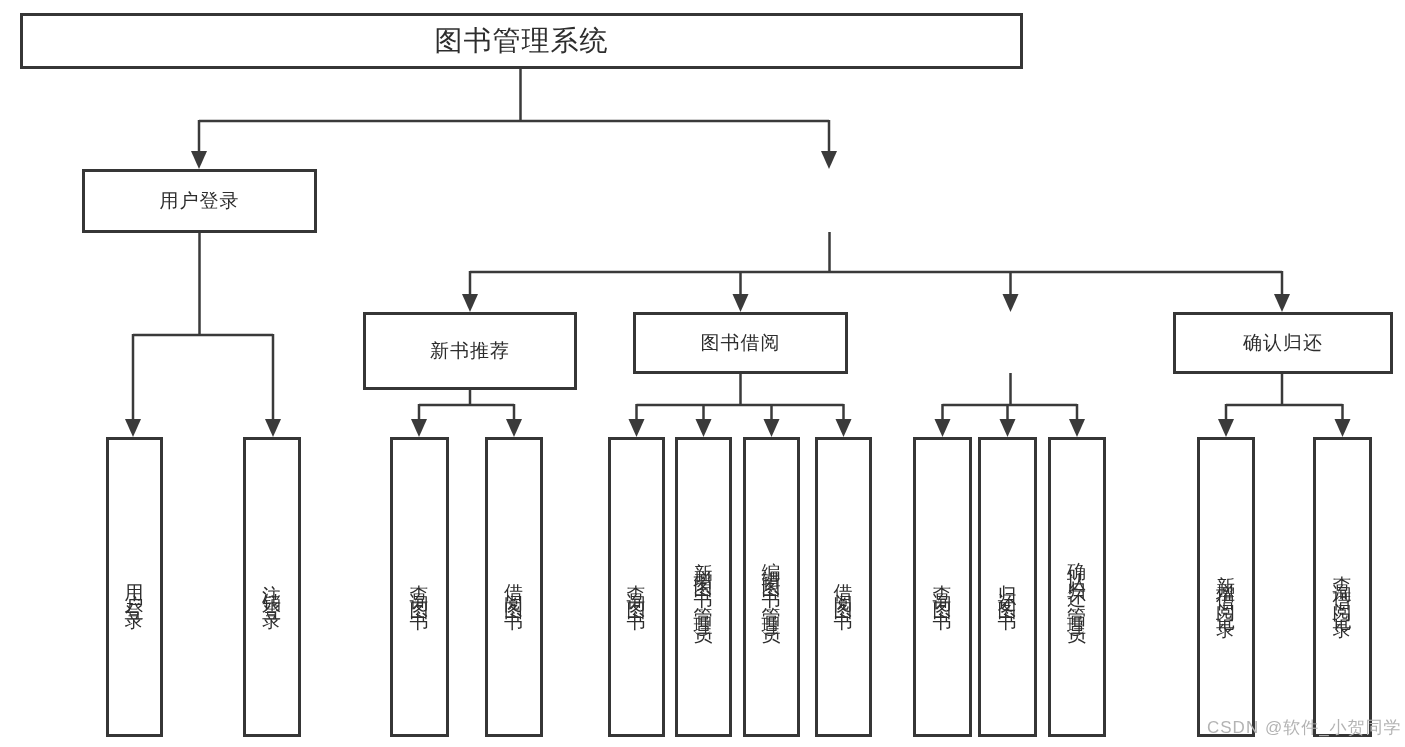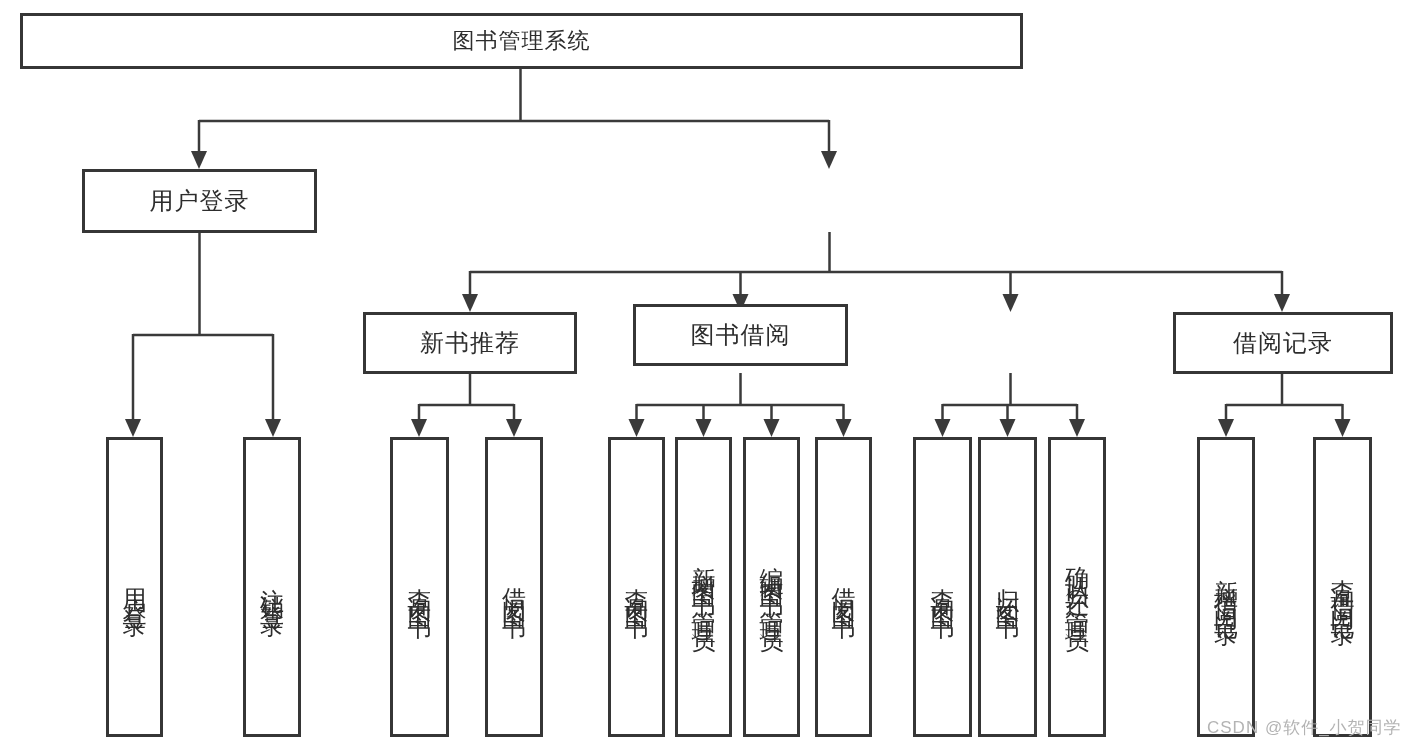--- a/index.html
+++ b/index.html
@@ -7,22 +7,22 @@
   .canvas{position:relative;width:1405px;height:747px;background:#ffffff;overflow:hidden;}
   .wires{position:absolute;left:0;top:0;z-index:1;}
   .box{
     position:absolute;
     box-sizing:border-box;
     border:3px solid #363636;
     background:#ffffff;
     display:flex;align-items:center;justify-content:center;
     z-index:2;
   }
-  .box .lbl{font-size:24px;letter-spacing:1px;white-space:nowrap;}
-  .box.root .lbl{font-size:22px;}
+  .box .lbl{font-size:19px;letter-spacing:1px;white-space:nowrap;}
+  .box.root .lbl{font-size:28px;}
   .leaf .lbl{
     writing-mode:vertical-rl;
     text-orientation:mixed;
     letter-spacing:9px;
     white-space:nowrap;
     line-height:1;
   }
   .watermark{
     position:absolute;
     z-index:3;
@@ -106,28 +106,28 @@
   </svg>
 
   <div class="box root" style="left:20px;top:13px;width:1003px;height:56px">
     <span class="lbl">图书管理系统</span>
   </div>
 
   <div class="box" style="left:82px;top:169px;width:235px;height:64px">
     <span class="lbl">用户登录</span>
   </div>
 
-  <div class="box" style="left:363px;top:312px;width:214px;height:62px">
+  <div class="box" style="left:363px;top:312px;width:214px;height:78px">
     <span class="lbl">新书推荐</span>
   </div>
-  <div class="box" style="left:633px;top:304px;width:215px;height:62px">
+  <div class="box" style="left:633px;top:312px;width:215px;height:62px">
     <span class="lbl">图书借阅</span>
   </div>
   <div class="box" style="left:1173px;top:312px;width:220px;height:62px">
-    <span class="lbl">借阅记录</span>
+    <span class="lbl">确认归还</span>
   </div>
 
   <div class="box leaf" style="left:106px;top:437px;width:57px;height:300px">
     <span class="lbl">用户登录</span>
   </div>
   <div class="box leaf" style="left:243px;top:437px;width:58px;height:300px">
     <span class="lbl">注销登录</span>
   </div>
 
   <div class="box leaf" style="left:390px;top:437px;width:59px;height:300px">

